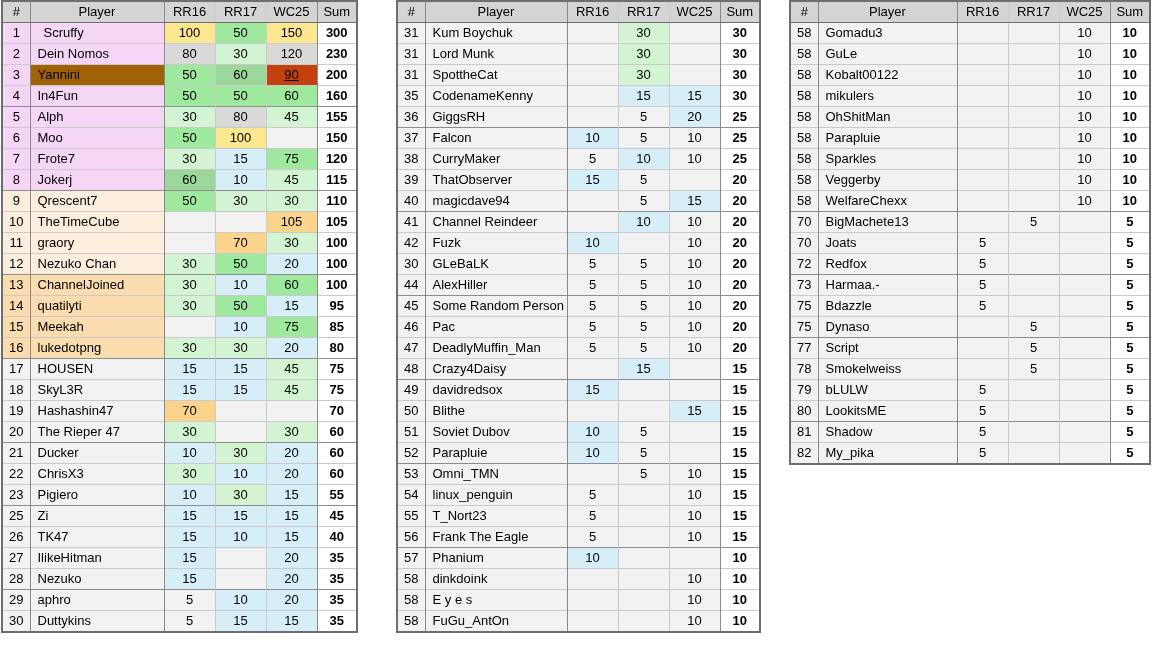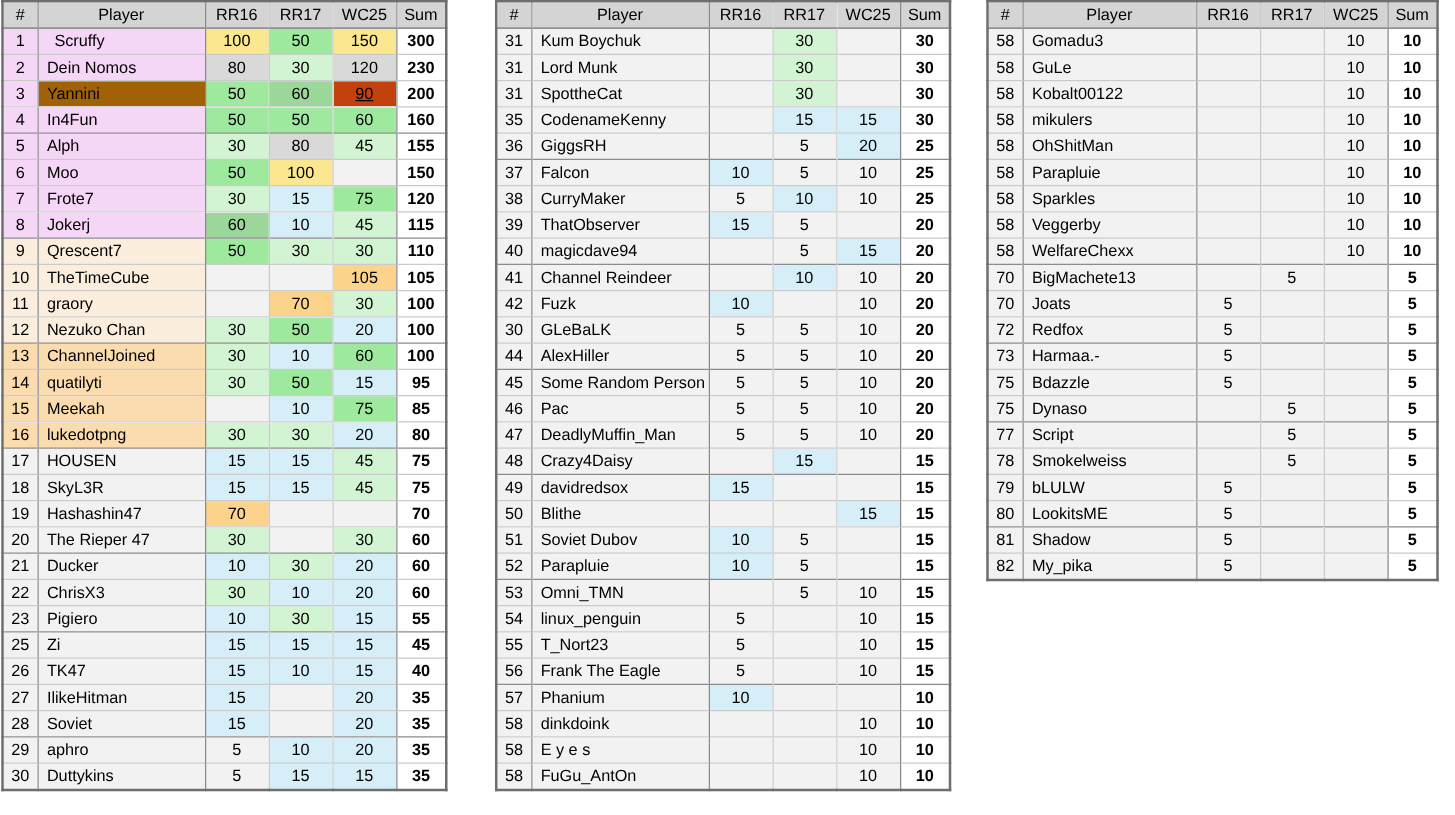--- a/index.html
+++ b/index.html
@@ -265,21 +265,21 @@
         <tr>
           <td class="c1">27</td>
           <td class="c2 player">IlikeHitman</td>
           <td class="c3" style="background: rgb(214, 238, 248);">15</td>
           <td class="c4"></td>
           <td class="c5" style="background: rgb(214, 238, 248);">20</td>
           <td class="c6 sum">35</td>
         </tr>
         <tr>
           <td class="c1">28</td>
-          <td class="c2 player">Soviet</td>
+          <td class="c2 player">Nezuko</td>
           <td class="c3" style="background: rgb(214, 238, 248);">15</td>
           <td class="c4"></td>
           <td class="c5" style="background: rgb(214, 238, 248);">20</td>
           <td class="c6 sum">35</td>
         </tr>
         <tr class="sep">
           <td class="c1">29</td>
           <td class="c2 player">aphro</td>
           <td class="c3">5</td>
           <td class="c4" style="background: rgb(214, 238, 248);">10</td>

